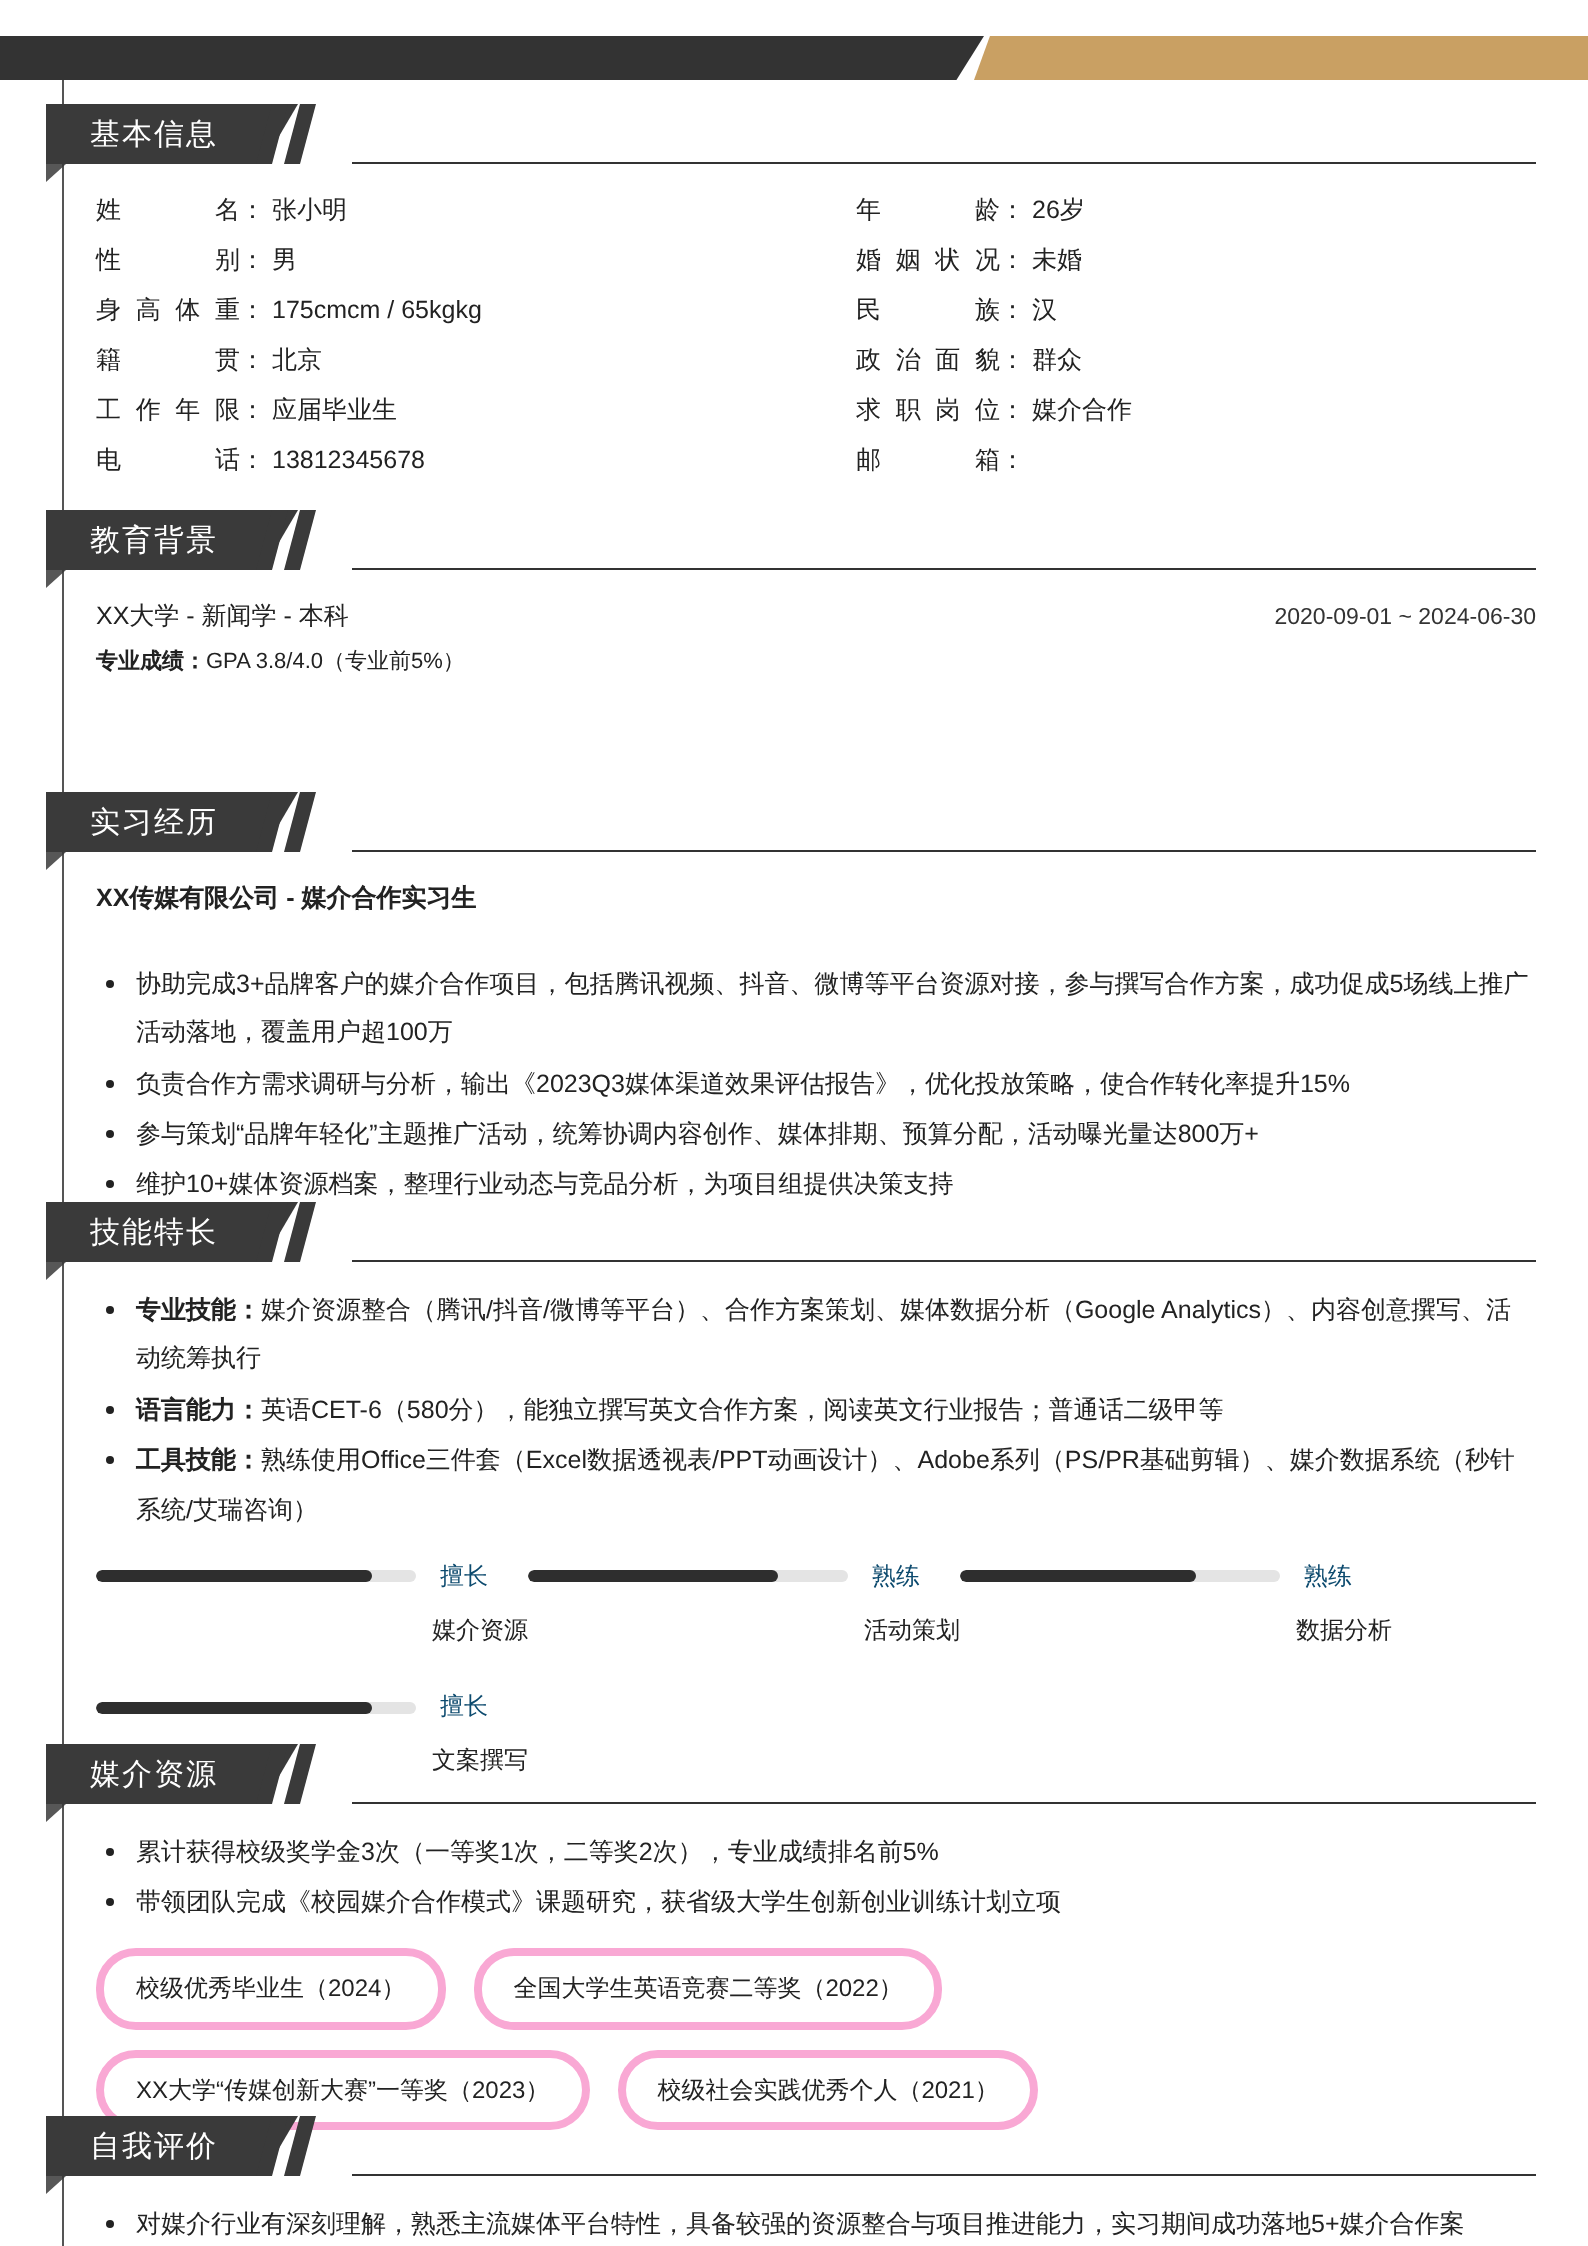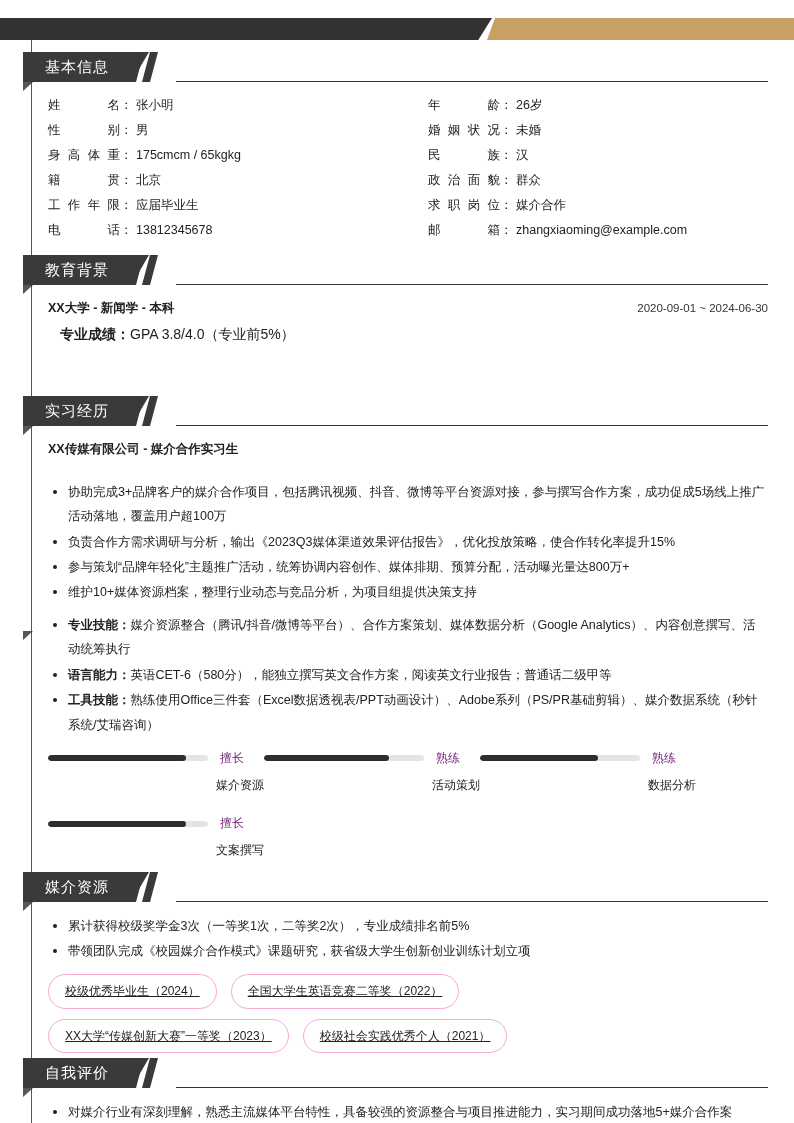--- a/index.html
+++ b/index.html
@@ -137,23 +137,23 @@
   }
   .info-value { color: #222; }
 
   
   .edu-head {
     display: flex;
     justify-content: space-between;
     align-items: baseline;
     font-size: 12.5px;
   }
-  .edu-title { font-weight: bold; }
+  .edu-title { font-weight: normal; }
   .edu-date { color: #333; font-size: 11.5px; margin-left: 42px; }
-  .edu-line { font-size: 14px; margin-left: 12px; }
+  .edu-line { font-size: 11px; }
   .edu-line b { font-weight: bold; }
 
   
   .exp-org {
     font-weight: bold;
     font-size: 12.5px;
     margin-bottom: 18px;
   }
   ul.blist {
     margin: 0;
@@ -201,47 +201,46 @@
     overflow: hidden;
   }
   .bar-fill {
     height: 6px;
     border-radius: 3px;
     background: #2E2E2E;
   }
   .bar-level {
     margin-left: 12px;
     font-size: 12px;
-    color: #701a75;
+    color: #0c4a6e;
     white-space: nowrap;
   }
   .bar-name {
     margin-top: 4px;
     font-size: 12px;
     color: #222;
     text-align: right;
   }
 
   
   .tags {
     display: flex;
     flex-wrap: wrap;
     gap: 10px 14px;
     margin-top: 10px;
     max-width: 560px;
   }
   .tag {
-    border: 1px solid #f9a8d4;
+    border: 4px solid #f9a8d4;
     border-radius: 20px;
     padding: 5px 16px;
     font-size: 12px;
     color: #222;
     background: #fff;
     white-space: nowrap;
-    text-decoration: underline;
   }
 </style>
 </head>
 <body>
 
 <div class="top-banner">
   <div class="banner-dark"></div>
   <div class="banner-gold"></div>
 </div>
 
@@ -364,21 +363,20 @@
           </span>
         <span class="info-colon">：</span>
         <span class="info-value">13812345678</span>
       </div>
       <div class="info-row">
         <span class="info-label">
             <span>邮</span>
             <span>箱</span>
           </span>
         <span class="info-colon">：</span>
-        <span class="info-value">zhangxiaoming@example.com</span>
       </div>
 
     </div>
   </div>
 </div>
 
 <div class="section" style="top:255px;">
   <div class="sec-head">
     <div class="sec-tab">
       <span class="sec-tab-title">教育背景</span>
@@ -418,20 +416,30 @@
     <ul class="blist">
       <li>协助完成3+品牌客户的媒介合作项目，包括腾讯视频、抖音、微博等平台资源对接，参与撰写合作方案，成功促成5场线上推广活动落地，覆盖用户超100万</li>
       <li>负责合作方需求调研与分析，输出《2023Q3媒体渠道效果评估报告》，优化投放策略，使合作转化率提升15%</li>
       <li>参与策划“品牌年轻化”主题推广活动，统筹协调内容创作、媒体排期、预算分配，活动曝光量达800万+</li>
       <li>维护10+媒体资源档案，整理行业动态与竞品分析，为项目组提供决策支持</li>
     </ul>
   </div>
 </div>
 
 <div class="section" style="top:601px;">
+  <div class="sec-head">
+    <div class="sec-tab">
+      <span class="sec-tab-title">技能特长</span>
+    </div>
+    <svg class="sec-slashes" style="left:128px;" viewBox="0 0 40 30">
+      <polygon points="8,0 16,0 8,30 0,30" fill="#3A3A3A"></polygon>
+      <polygon points="22,0 30,0 22,30 14,30" fill="#3A3A3A"></polygon>
+    </svg>
+    <div class="sec-rule" style="left:176px; width:592px;"></div>
+  </div>
   <div class="sec-fold"></div>
   <div class="sec-body">
     <ul class="blist">
       <li><b>专业技能：</b><span>媒介资源整合（腾讯/抖音/微博等平台）、合作方案策划、媒体数据分析（Google Analytics）、内容创意撰写、活动统筹执行</span></li>
       <li><b>语言能力：</b><span>英语CET-6（580分），能独立撰写英文合作方案，阅读英文行业报告；普通话二级甲等</span></li>
       <li><b>工具技能：</b><span>熟练使用Office三件套（Excel数据透视表/PPT动画设计）、Adobe系列（PS/PR基础剪辑）、媒介数据系统（秒针系统/艾瑞咨询）</span></li>
     </ul>
 
     <div class="bars">
       <div class="bar-item">

